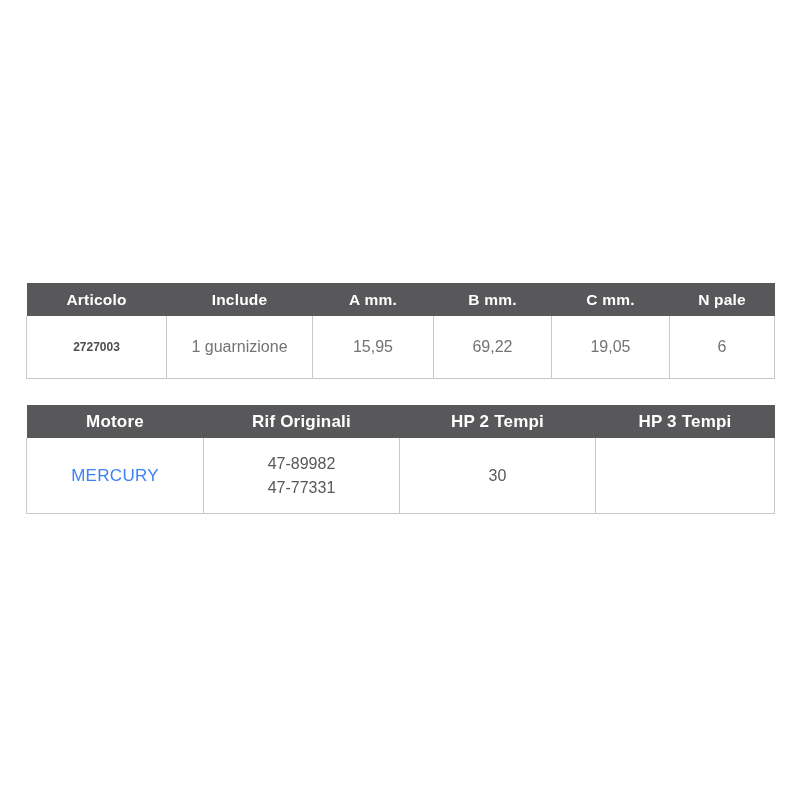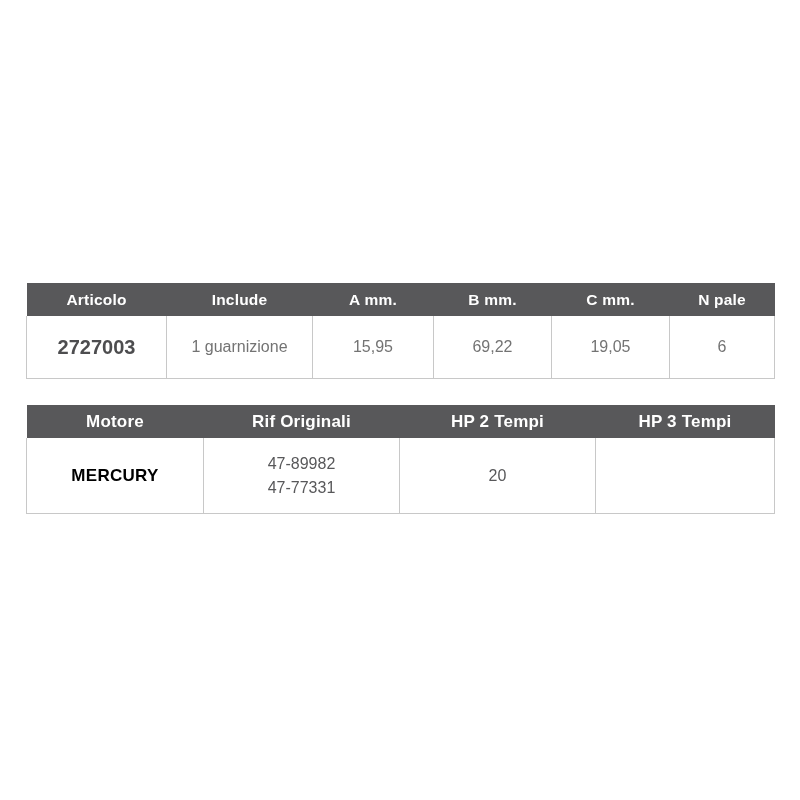--- a/index.html
+++ b/index.html
@@ -51,21 +51,21 @@
     vertical-align: middle;
     font-size: 16px;
     color: #737373;
     border: 1px solid #c8c8c8;
     border-top: none;
     padding: 0;
     background: #ffffff;
   }
   .table-specs tbody td.code {
     font-weight: bold;
-    font-size: 20px;
+    font-size: 12px;
     color: #4d4d4f;
   }
 
   
   .table-engine {
     position: absolute;
     left: 26px;
     top: 405px;
     width: 748px;
     border-collapse: collapse;
@@ -87,23 +87,23 @@
     text-align: center;
     vertical-align: middle;
     font-size: 16px;
     color: #58585a;
     border: 1px solid #c8c8c8;
     border-top: none;
     padding: 0;
     background: #ffffff;
   }
   .table-engine tbody td.brand {
-    font-weight: bold;
+    font-weight: normal;
     font-size: 17px;
-    color: #000000;
+    color: #3b82f6;
     letter-spacing: .3px;
   }
   .ref-list {
     line-height: 1.45;
   }
   .ref-list div {
     font-size: 16px;
   }
 </style>
 </head>
@@ -145,19 +145,19 @@
     </thead>
     <tbody>
       <tr>
         <td class="brand">MERCURY</td>
         <td>
           <div class="ref-list">
             <div>47-89982</div>
             <div>47-77331</div>
           </div>
         </td>
-        <td>20</td>
+        <td>30</td>
         <td></td>
       </tr>
     </tbody>
   </table>
 
 </div>
 
 </body></html>

